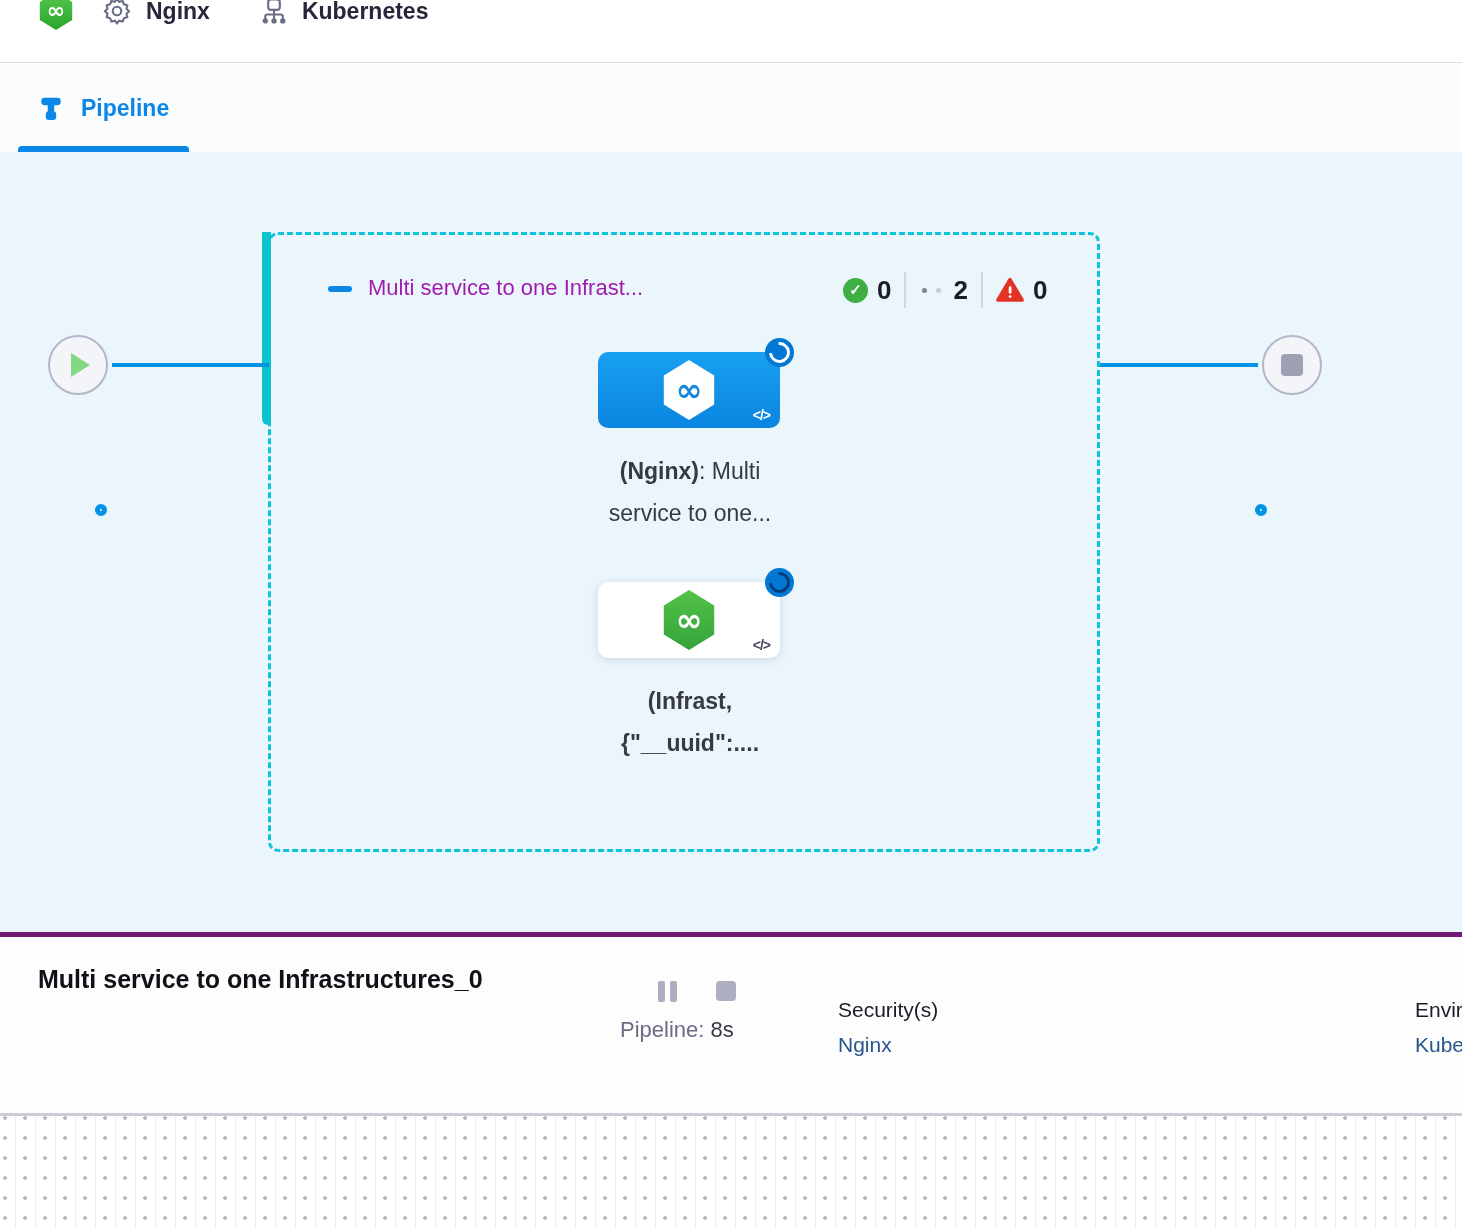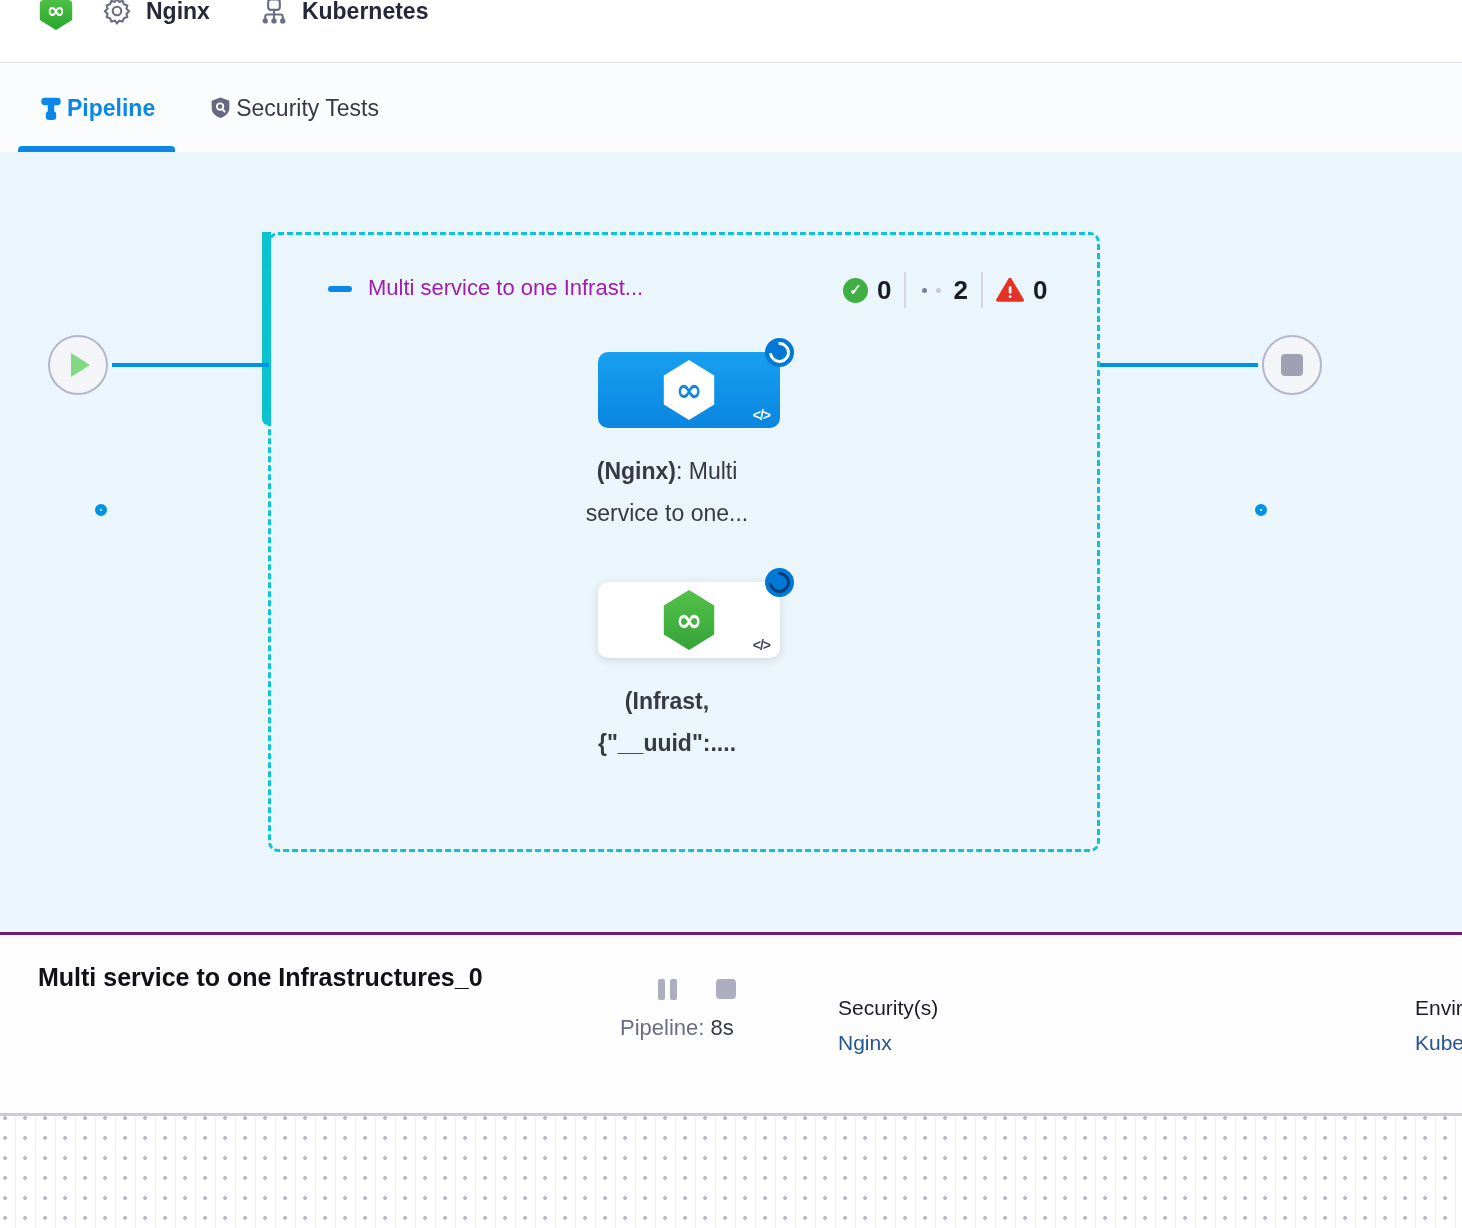--- a/index.html
+++ b/index.html
@@ -10,21 +10,21 @@
   .header { position:absolute; left:0; top:0; width:1462px; height:63px; background:#fff; border-bottom:1px solid #d9dae3; overflow:hidden; }
   .header-inner { position:absolute; left:38px; top:-6px; height:34px; display:flex; align-items:center; }
   .hex { clip-path:polygon(50% 0,95% 26%,95% 74%,50% 100%,5% 74%,5% 26%); display:flex; align-items:center; justify-content:center; }
   .logo-hex { width:36px; height:38px; background:linear-gradient(180deg,#55c94c,#2ba52e); }
   .logo-hex span { color:#fff; font-family:"DejaVu Sans",sans-serif; font-size:22px; font-weight:bold; line-height:1; }
   .crumb { display:flex; align-items:center; gap:14px; margin-left:28px; }
   .crumb-label { font-size:23px; font-weight:600; color:#26273a; }
 
   
   .tabbar { position:absolute; left:0; top:64px; width:1462px; height:88px; background:#fbfcfe; display:flex; align-items:stretch; padding-left:18px; }
-  .tab { position:relative; display:flex; align-items:center; gap:3px; padding:0 20px; margin-right:13px; cursor:pointer; }
+  .tab { position:relative; display:flex; align-items:center; gap:17px; padding:0 20px; margin-right:13px; cursor:pointer; }
   .tab-label { font-size:23px; font-weight:500; color:#383946; }
   .tab.active .tab-label { color:#0b87e7; font-weight:700; }
   .tab.active .underline { position:absolute; left:0; right:0; bottom:0; height:6px; background:#0b87e7; border-radius:4px 4px 0 0; }
 
   
   .canvas { position:absolute; left:0; top:152px; width:1462px; height:780px; background:#eaf6fb; }
   .stage-badge { position:absolute; left:262px; top:34px; height:48px; display:flex; align-items:center; gap:12px; padding:0 22px 0 16px; background:#0bc3cd; border-radius:8px 8px 8px 0; color:#fff; cursor:pointer; }
   .stage-badge .badge-label { font-size:21px; font-weight:600; color:#fff; }
   .stage-strip { position:absolute; left:262px; top:80px; width:9px; height:193px; background:#0bc3cd; border-radius:0 0 0 6px; }
   .stage-box { position:absolute; left:268px; top:80px; width:832px; height:620px; border:3px dashed #0cc4d9; border-radius:10px; }
@@ -60,27 +60,27 @@
   .node-hex span { font-family:"DejaVu Sans",sans-serif; font-size:32px; font-weight:bold; line-height:1; }
   .node-hex.white-hex span { color:#1488df; }
   .node-hex.green-hex span { color:#fff; }
   .code-glyph { position:absolute; right:10px; bottom:5px; font-size:14px; font-weight:700; letter-spacing:-1px; }
   .node-card.blue .code-glyph { color:#fff; }
   .node-card.white .code-glyph { color:#45475a; }
   .spinner { position:absolute; width:29px; height:29px; border-radius:50%; background:#0278d5; right:-14px; top:-14px; }
   .spinner::before { content:""; position:absolute; inset:4px; border-radius:50%; border:3.5px solid #fff; border-left-color:transparent; transform:rotate(40deg); }
   .spinner.dark::before { border-color:#0a3b7a; border-left-color:transparent; }
 
-  .node-label { position:absolute; left:537px; width:260px; text-align:center; font-size:23px; color:#383946; line-height:42px; }
+  .node-label { position:absolute; left:560px; width:260px; text-align:center; font-size:23px; color:#383946; line-height:42px; }
   .node-label.l1 { top:298px; }
   .node-label.l2 { top:528px; font-weight:700; }
   .node-label b { font-weight:700; }
 
   
-  .footer { position:absolute; left:0; top:932px; width:1462px; height:181px; background:#fdfdfe; border-top:3px solid #701a75; }
+  .footer { position:absolute; left:0; top:932px; width:1462px; height:181px; background:#fdfdfe; border-top:5px solid #701a75; }
   .exec-title { position:absolute; left:38px; top:28px; font-size:25px; font-weight:700; color:#101017; }
   .meta-line { position:absolute; top:80px; font-size:22px; color:#383946; }
   .meta-gray { color:#6b6d85; }
   .started { left:38px; }
   .duration { left:620px; }
   .ctl { position:absolute; top:44px; cursor:pointer; }
   .pause-ic { left:658px; width:21px; height:21px; display:flex; gap:5px; }
   .pause-ic i { width:7px; height:21px; background:#adaec0; border-radius:2px; }
   .stop-ic { left:716px; width:20px; height:20px; background:#adaec0; border-radius:4px; }
   .kv-col { position:absolute; top:61px; }
@@ -135,30 +135,20 @@
   <div class="tab active">
     <span>
       <svg width="26" height="26" viewBox="0 0 24 24" fill="#0b87e7">
         <rect x="3" y="2.5" width="18" height="7" rx="3.2"></rect>
         <rect x="9" y="4" width="6" height="13" rx="2.5"></rect>
         <rect x="7.2" y="15" width="9.6" height="8" rx="3"></rect>
       </svg>
     </span>
     <span class="tab-label">Pipeline</span>
     <span class="underline"></span>
-  </div>
-  <div class="tab">
-    <span>
-      <svg width="25" height="26" viewBox="0 0 24 24">
-        <path d="M12 2l8.5 3v6.5c0 5.2-3.6 8.4-8.5 10.2C7.1 19.9 3.5 16.7 3.5 11.5V5z" fill="#676980"></path>
-        <circle cx="11.6" cy="10.6" r="3.1" fill="none" stroke="#fff" stroke-width="1.8"></circle>
-        <path d="M14 13.2l2 2.2" stroke="#fff" stroke-width="1.8" stroke-linecap="round"></path>
-      </svg>
-    </span>
-    <span class="tab-label">Security Tests</span>
   </div>
 </div>
 
 <div class="canvas">
 
   <div class="stage-strip"></div>
   <div class="stage-box"></div>
 
   <div class="collapse-minus"></div>
   <div class="stage-title">Multi service to one Infrast...</div>

